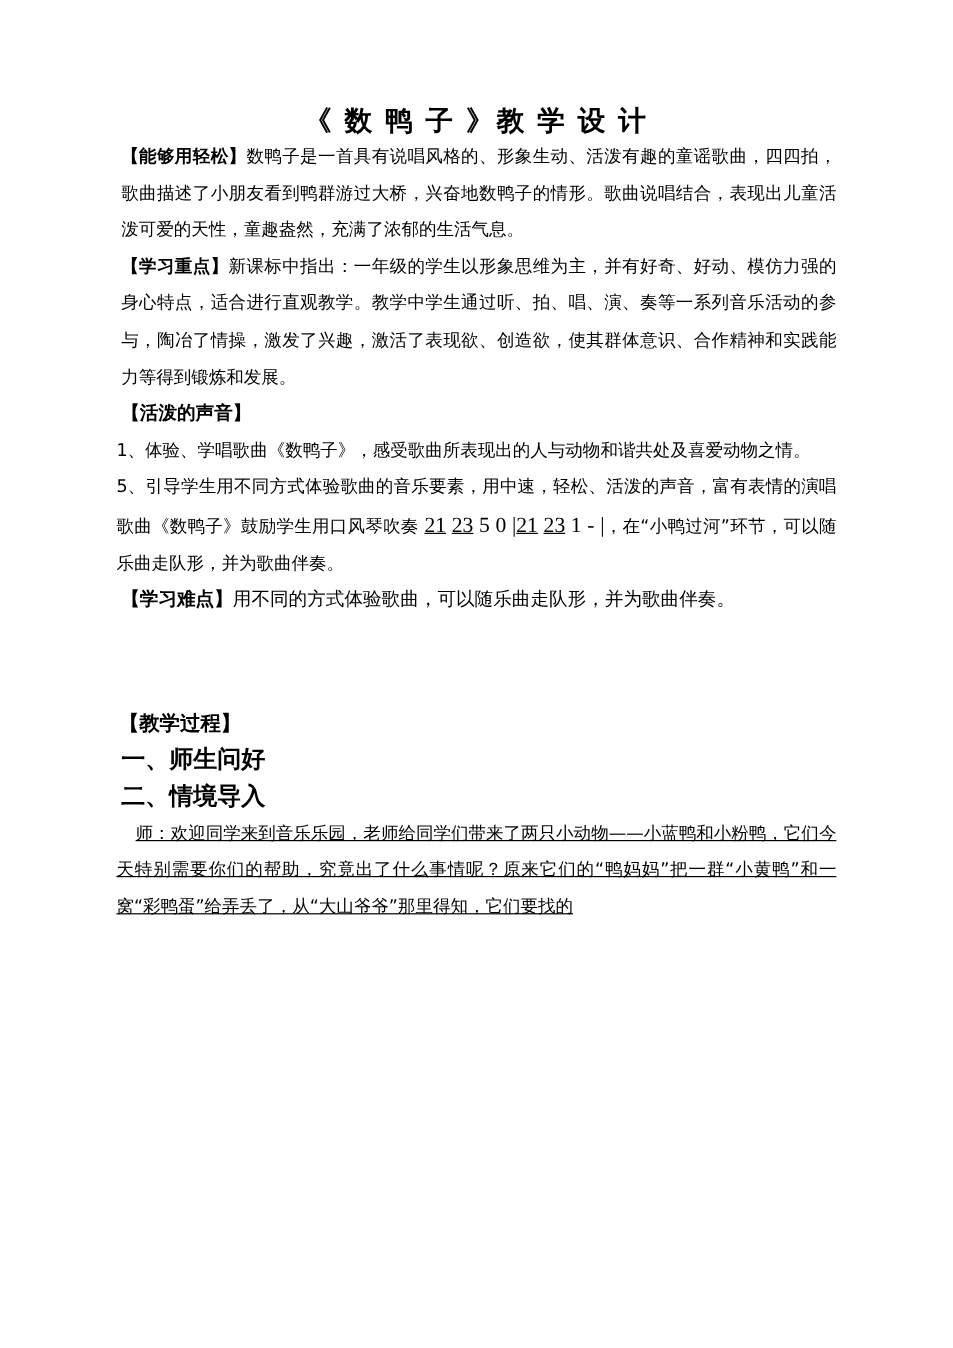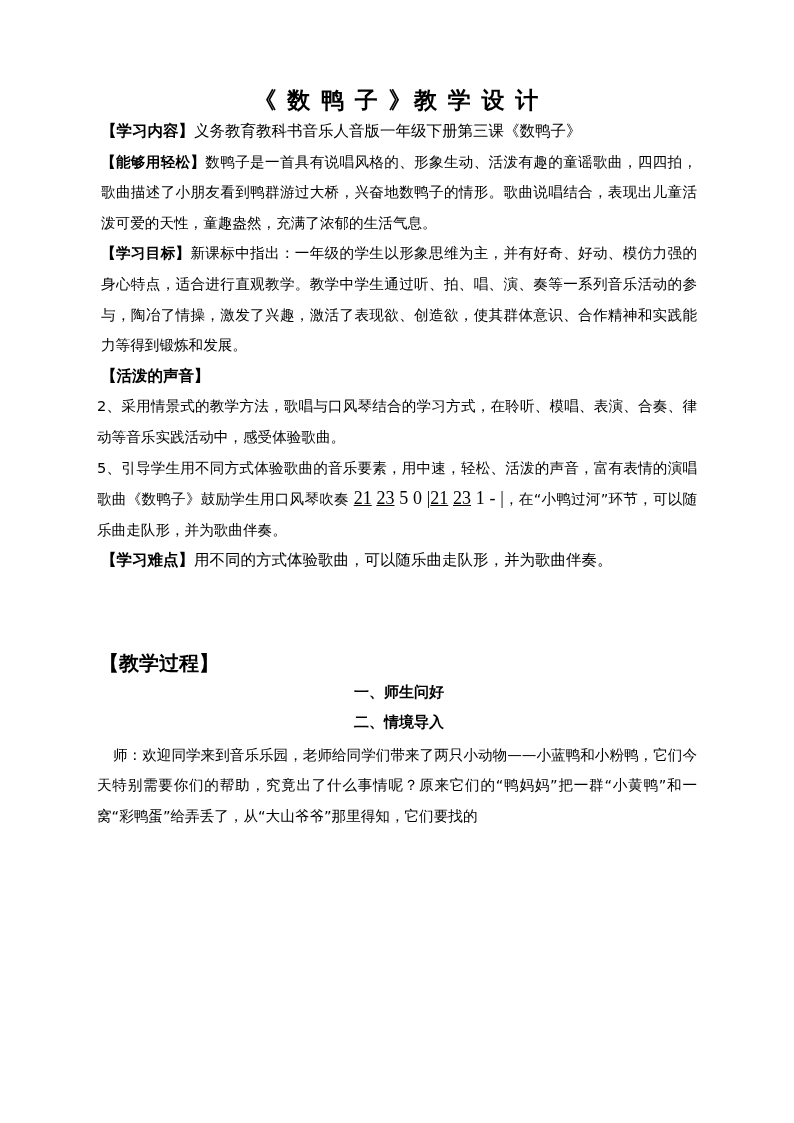--- a/index.html
+++ b/index.html
@@ -62,73 +62,72 @@
     font-size: 14.6px;
   }
   .hang {
     padding-left: 4px;
   }
   .bold {
     font-weight: bold;
   }
   .indent1 {
     text-indent: 16px;
+    text-decoration: underline;
   }
   .spacer {
     height: 72px;
   }
 
   
   .notation {
     font-family: "Liberation Serif", "DejaVu Serif", serif;
     font-size: 18px;
     white-space: pre;
   }
   .notation u {
     text-decoration: underline;
     text-underline-offset: 1px;
   }
 
   
   .proc-head {
-    font-family: Liberation Mono, monospace;
+    font-family: Liberation Sans, sans-serif;
     font-weight: bold;
-    font-size: 15px;
+    font-size: 20px;
     line-height: 30.6px;
     margin: 0;
     white-space: pre;
     padding-left: 4px;
-    text-align: center;
   }
   .proc-label {
     font-family: "Liberation Serif", "DejaVu Serif", serif;
     font-weight: bold;
-    font-size: 20px;
+    font-size: 17px;
     line-height: 30.6px;
     margin: 0;
     padding-left: 2px;
     white-space: pre;
   }
 </style>
 </head>
 <body>
 
 <div class="page">
   <div class="content">
 
     <div class="doc-title">《 数 鸭 子 》教 学 设 计</div>
 
-    <p class="p serif hang"><span class="bold">【学习内容】</span><span>义务教育教科书音乐人音版一年级下册第三课《数鸭子》</span></p>
 
     <p class="p sans hang"><span class="bold serif">【能够用轻松】</span><span>数鸭子是一首具有说唱风格的、形象生动、活泼有趣的童谣歌曲，四四拍，歌曲描述了小朋友看到鸭群游过大桥，兴奋地数鸭子的情形。歌曲说唱结合，表现出儿童活泼可爱的天性，童趣盎然，充满了浓郁的生活气息。</span></p>
 
-    <p class="p sans hang"><span class="bold serif">【学习目标】</span><span>新课标中指出：一年级的学生以形象思维为主，并有好奇、好动、模仿力强的身心特点，适合进行直观教学。教学中学生通过听、拍、唱、演、奏等一系列音乐活动的参与，陶冶了情操，激发了兴趣，激活了表现欲、创造欲，使其群体意识、合作精神和实践能力等得到锻炼和发展。</span></p>
+    <p class="p sans hang"><span class="bold serif">【学习重点】</span><span>新课标中指出：一年级的学生以形象思维为主，并有好奇、好动、模仿力强的身心特点，适合进行直观教学。教学中学生通过听、拍、唱、演、奏等一系列音乐活动的参与，陶冶了情操，激发了兴趣，激活了表现欲、创造欲，使其群体意识、合作精神和实践能力等得到锻炼和发展。</span></p>
 
     <p class="p serif hang bold">【活泼的声音】</p>
-    <p class="p sans">2、采用情景式的教学方法，歌唱与口风琴结合的学习方式，在聆听、模唱、表演、合奏、律动等音乐实践活动中，感受体验歌曲。</p>
+    <p class="p sans">1、体验、学唱歌曲《数鸭子》，感受歌曲所表现出的人与动物和谐共处及喜爱动物之情。</p>
     <p class="p sans"><span>5、引导学生用不同方式体验歌曲的音乐要素，用中速，轻松、活泼的声音，富有表情的演唱歌曲《数鸭子》鼓励学生用口风琴吹奏 </span><span class="notation"><u>21</u> <u>23</u> <span>5</span> <span>0</span> <span>|</span><u>21</u> <u>23</u> <span>1</span> <span>-</span> <span>|</span></span><span>，在“小鸭过河”环节，可以随乐曲走队形，并为歌曲伴奏。</span></p>
 
 
     <p class="p serif hang"><span class="bold">【学习难点】</span><span>用不同的方式体验歌曲，可以随乐曲走队形，并为歌曲伴奏。</span></p>
 
 
     <div class="spacer"></div>
 
     <p class="proc-label">【教学过程】</p>
     <p class="proc-head">一、师生问好</p>

